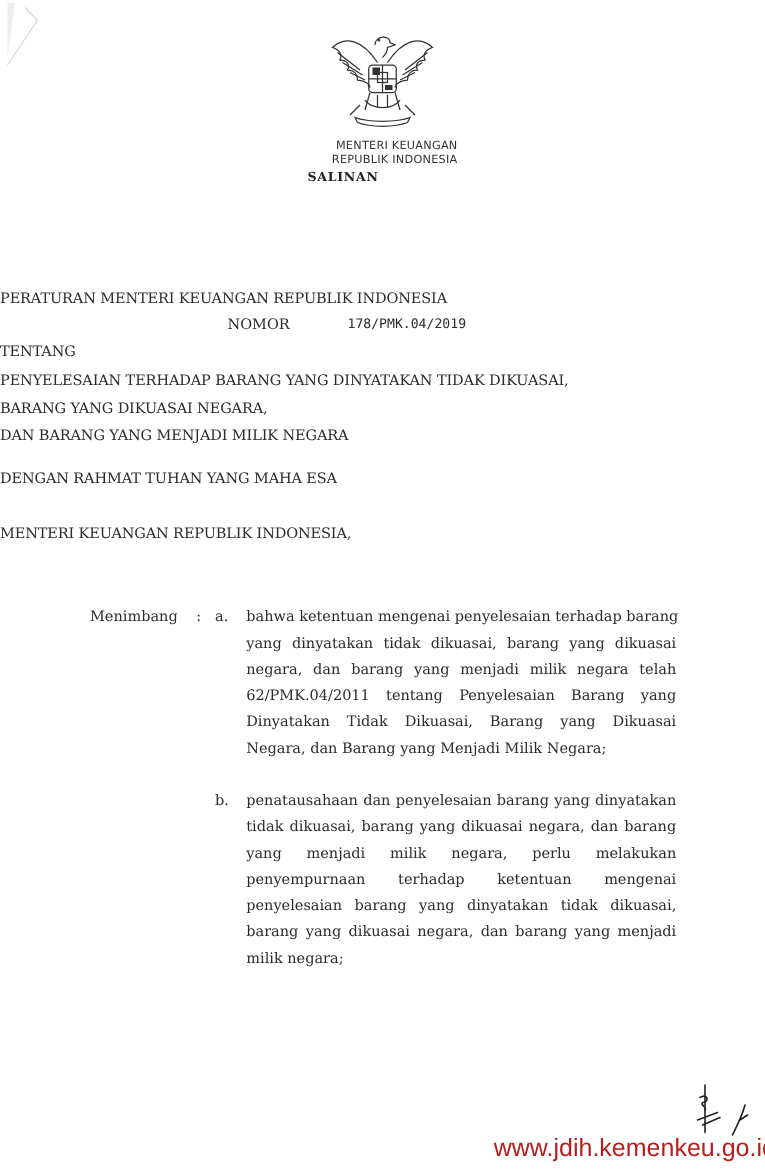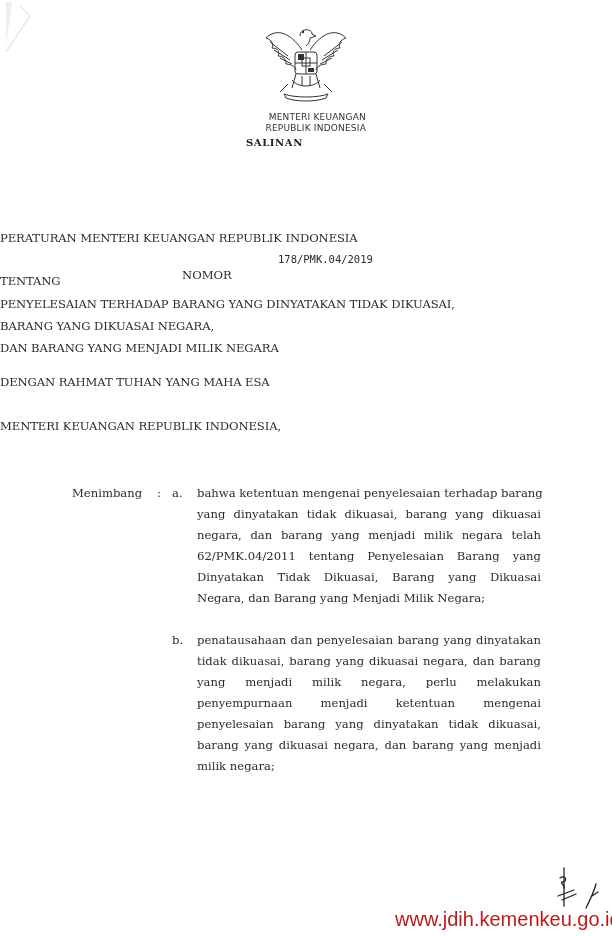--- a/index.html
+++ b/index.html
@@ -9,21 +9,21 @@
     }
     .corner-fold { position: absolute; left: 2px; top: 2px; width: 30px; height: 50px; }
     .emblem { position: absolute; left: 262px; top: 22px; width: 88px; height: 84px; }
     .inst { position: absolute; left: 0; width: 612px; text-align: right;
       font-family: "DejaVu Sans", "Liberation Sans", sans-serif; font-size: 9px; letter-spacing: 0.2px; color: #333; }
     .inst1 { left: 246px; width: 120px; top: 112px; }
     .inst2 { left: 246px; width: 120px; top: 123px; }
     .salinan { position: absolute; left: 246px; width: 120px; top: 137px; text-align: left;
       font-weight: bold; font-size: 10px; letter-spacing: 0.6px; color: #222; }
     .center-line { position: absolute; left: 0; width: 612px; font-size: 11.6px; letter-spacing: -0.1px; }
-    .nomor-label { position: absolute; left: 182px; top: 252px; font-size: 11.6px; margin-top: 16px; }
+    .nomor-label { position: absolute; left: 182px; top: 252px; font-size: 11.6px; }
     .nomor-value { position: absolute; left: 266px; top: 253px; font-family: "DejaVu Sans Mono", "Liberation Mono", monospace; font-size: 10.5px; margin-left: 12px; }
     .menimbang-label { position: absolute; left: 72px; top: 486px; font-size: 11.6px; }
     .colon { position: absolute; left: 157px; top: 486px; font-size: 11.6px; }
     .item-letter { position: absolute; font-size: 11.6px; }
     .para { position: absolute; left: 197px; width: 344px; font-size: 11.6px; line-height: 21px; }
     .para .ln { display: block; text-align: justify; text-align-last: justify; white-space: nowrap; height: 21px; }
     .para .ln.last { text-align-last: left; }
     .footer-link { position: absolute; left: 395px; top: 908px; font-family: "Liberation Sans", "DejaVu Sans", sans-serif;
       font-size: 20px; color: #b91c1c; text-decoration: none; }
     .paraf { position: absolute; left: 556px; top: 866px; width: 52px; height: 50px; }
@@ -82,21 +82,21 @@
   <span class="ln">62/PMK.04/2011 tentang Penyelesaian Barang yang</span>
   <span class="ln">Dinyatakan Tidak Dikuasai, Barang yang Dikuasai</span>
   <span class="ln last">Negara, dan Barang yang Menjadi Milik Negara;</span>
 </div>
 
 <div class="item-letter" style="left:172px; top:633px">b.</div>
 <div class="para" style="top:630px">
   <span class="ln">penatausahaan dan penyelesaian barang yang dinyatakan</span>
   <span class="ln">tidak dikuasai, barang yang dikuasai negara, dan barang</span>
   <span class="ln">yang menjadi milik negara, perlu melakukan</span>
-  <span class="ln">penyempurnaan menjadi ketentuan mengenai</span>
+  <span class="ln">penyempurnaan terhadap ketentuan mengenai</span>
   <span class="ln">penyelesaian barang yang dinyatakan tidak dikuasai,</span>
   <span class="ln">barang yang dikuasai negara, dan barang yang menjadi</span>
   <span class="ln last">milik negara;</span>
 </div>
 
 <a class="footer-link">www.jdih.kemenkeu.go.id</a>
 
 <svg class="paraf" viewBox="0 0 52 50">
   <g fill="none" stroke="#222" stroke-width="1.3" stroke-linecap="round">
     <path d="M8 2 L8 40"></path>

